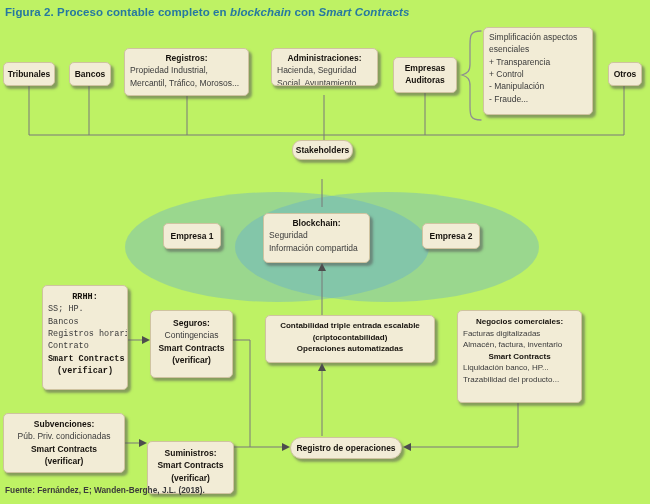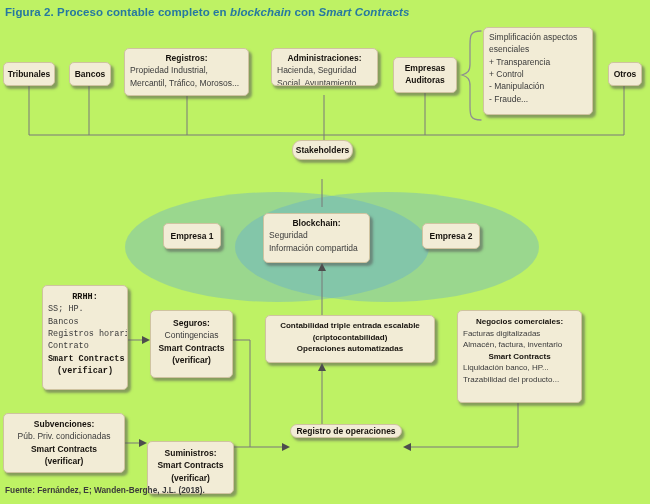--- a/index.html
+++ b/index.html
@@ -155,19 +155,19 @@
     <div class="bt">Smart Contracts</div>
     <div class="bt">(verificar)</div>
   </div>
 
   <div class="box" style="left:147px;top:441px;width:87px;height:53px;padding-top:5px;">
     <div class="bt">Suministros:</div>
     <div class="bt">Smart Contracts</div>
     <div class="bt">(verificar)</div>
   </div>
 
-  <div class="box lbl" style="left:290px;top:424px;width:112px;height:14px;border-radius:11px;">
+  <div class="box lbl" style="left:290px;top:437px;width:112px;height:22px;border-radius:11px;">
     <span>Registro de operaciones</span>
   </div>
 
   <div class="footer">Fuente: Fernández, E; Wanden-Berghe, J.L. (2018).</div>
 
 </div>
 
 </body></html>

